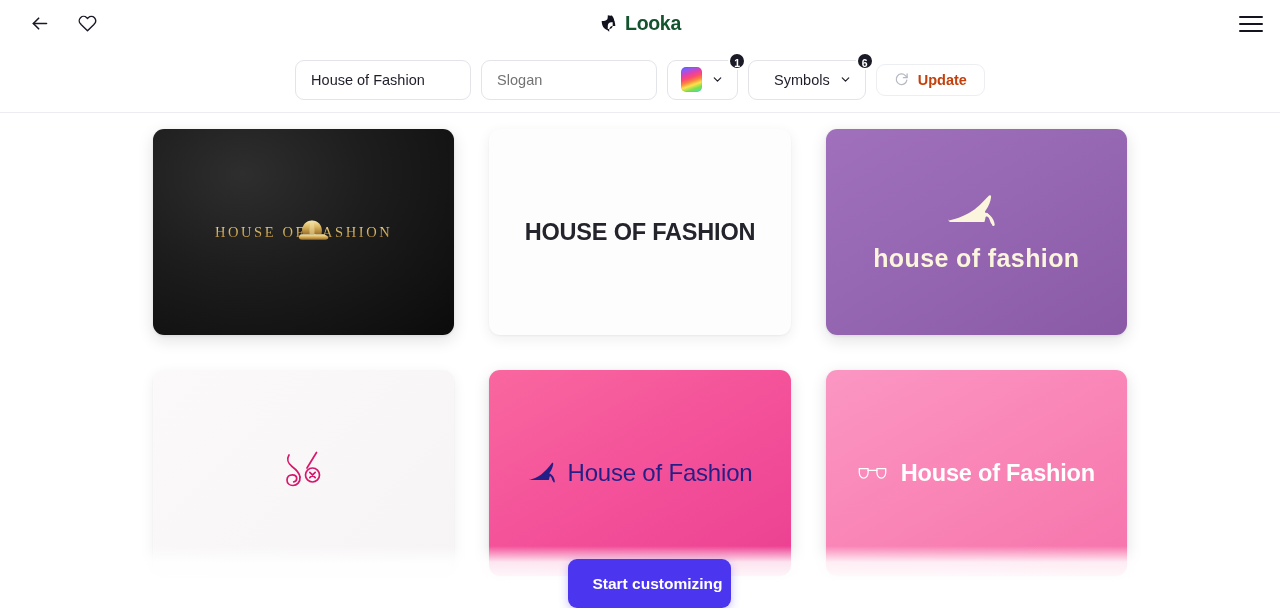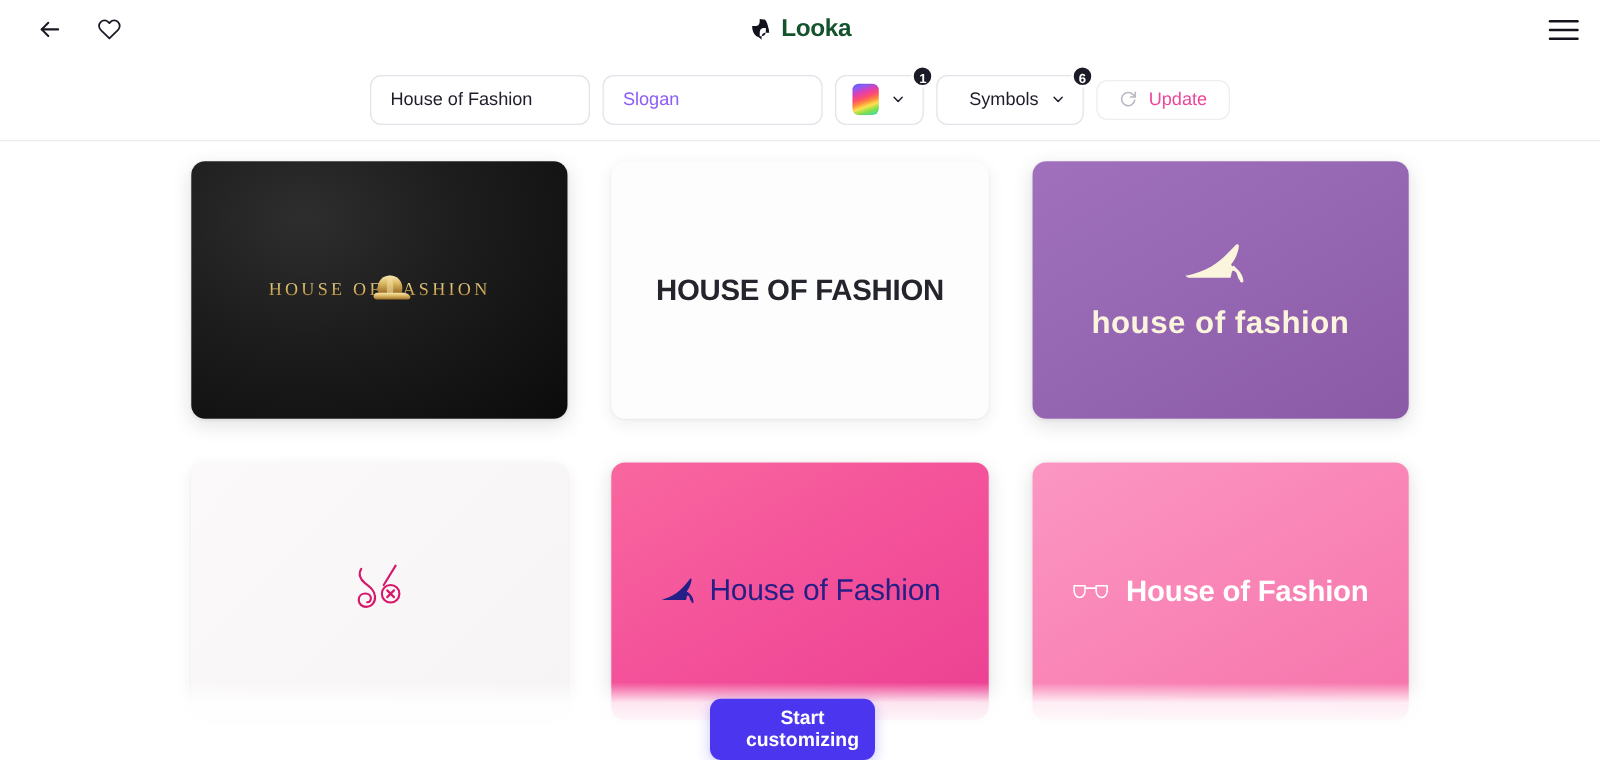--- a/index.html
+++ b/index.html
@@ -38,21 +38,21 @@
     background: #fff;
   }
   .field {
     height: 40px; background: #fff; border: 1px solid #e3e4ea; border-radius: 9px;
     display: flex; align-items: center; padding: 0 15px;
     font-size: 14.5px; color: #1e1e2b;
   }
   .field-name { width: 176px; }
   .field-slogan { width: 176px; color: #b3b5bf; }
   .field-name .val { color:#1e1e2b; }
-  .field-slogan .ph { color: #8b5cf6; }
+  .field-slogan .ph { color: #737373; }
 
   .pill {
     position: relative; height: 40px; background: #fff; border: 1px solid #e3e4ea;
     border-radius: 9px; display: flex; align-items: center; gap: 9px;
     padding: 0 13px; cursor: pointer;
   }
   .swatch {
     width: 21px; height: 25px; border-radius: 5px;
     background:
       linear-gradient(160deg,
@@ -65,21 +65,21 @@
   .badge {
     position: absolute; top: -9px; right: -9px;
     min-width: 18px; height: 18px; padding: 0 4px;
     background: #1b1b28; color: #fff; border-radius: 9px;
     font-size: 10.5px; font-weight: 700; line-height: 18px; text-align: center;
     border: 2px solid #fff;
   }
   .btn-update {
     height: 32px; background: #fff; border: 1px solid #eceef2; border-radius: 9px;
     display: flex; align-items: center; gap: 9px; padding: 0 17px;
-    font-size: 14.5px; color: #ec4899; cursor: default;
+    font-size: 14.5px; color: #c2410c; cursor: default; font-weight: bold;
   }
 
   
   .grid {
     position: absolute; top: 113px; left: 0; width: 1280px; height: 495px;
     padding: 16px 153px 0 153px;
     display: grid;
     grid-template-columns: repeat(3, 1fr);
     column-gap: 35px;
     row-gap: 35px;
@@ -135,21 +135,21 @@
   
   .fade {
     position: absolute; left: 0; bottom: 0; width: 1280px; height: 62px;
     background: linear-gradient(180deg, rgba(255,255,255,0) 0%, rgba(255,255,255,0.86) 26%, #ffffff 62%);
     pointer-events: none;
   }
   .cta {
     pointer-events: auto;
     margin-bottom: 0;
     position: absolute; left: 568px; top: 559px;
-    width: 132px; height: 49px;
+    width: 163px; height: 49px;
     background: #4b35ef; color: #fff; border: none; border-radius: 9px;
     font-family: "Liberation Sans", sans-serif;
     font-size: 15.5px; font-weight: 700; cursor: pointer;
     box-shadow: 0 3px 10px rgba(75,53,239,0.30);
     padding-left: 16px;
   }
 </style>
 </head>
 <body>
 

